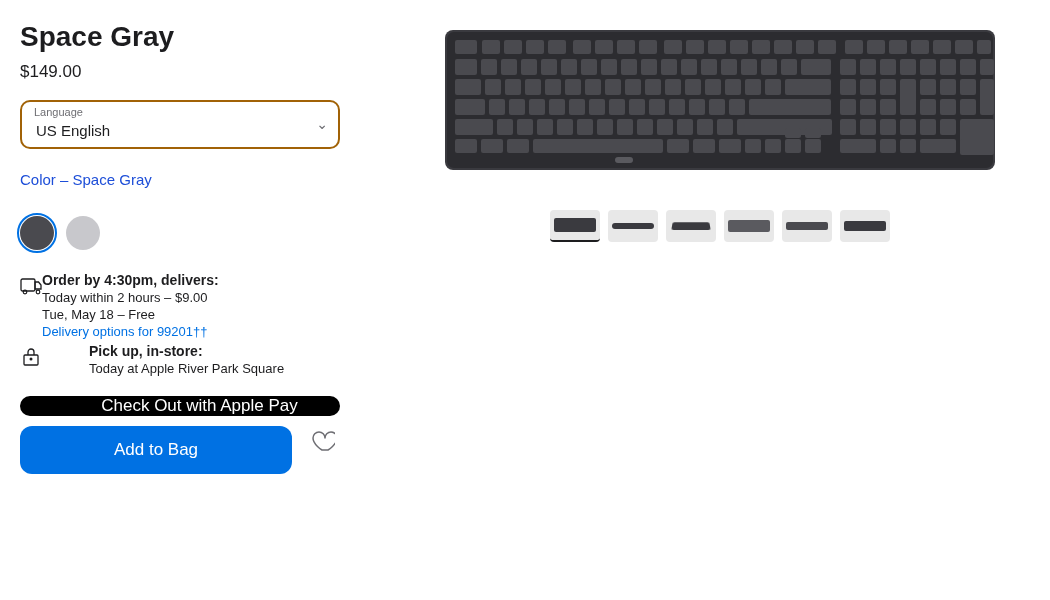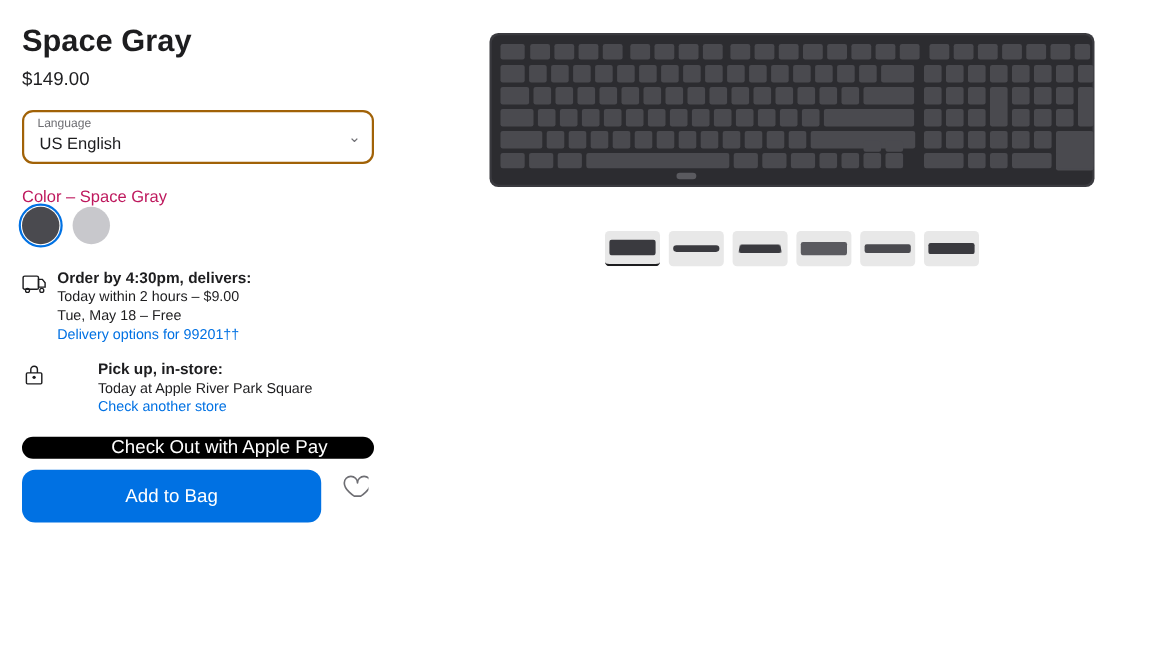--- a/index.html
+++ b/index.html
@@ -84,22 +84,22 @@
       top: 50%;
       transform: translateY(-50%);
       pointer-events: none;
       color: #6e6e73;
       font-size: 14px;
     }
 
     
     .color-label {
       font-size: 15px;
-      color: #be185d;
-      margin-bottom: 0;
+      color: #1d4ed8;
+      margin-bottom: 28px;
       font-weight: 400;
     }
 
     .color-swatches {
       display: flex;
       gap: 12px;
       margin-bottom: 22px;
     }
 
     .color-swatch {
@@ -125,22 +125,21 @@
       background: #4a4a4f;
     }
 
     .swatch-silver {
       background: #c8c8cc;
     }
 
     
     .delivery-section {
       display: flex;
-      gap: 10px;
-      margin-bottom: 16px;
+      margin-bottom: 4px;
     }
 
     .delivery-icon {
       flex-shrink: 0;
       width: 22px;
       height: 22px;
       margin-top: 2px;
     }
 
     .delivery-text-block {
@@ -405,21 +404,20 @@
       <div class="pickup-icon">
         <svg width="22" height="22" viewBox="0 0 22 22" fill="none" xmlns="http://www.w3.org/2000/svg">
           <rect x="4" y="10" width="14" height="10" rx="1" stroke="#1d1d1f" stroke-width="1.3" fill="none"></rect>
           <path d="M8 10V7a3 3 0 016 0v3" stroke="#1d1d1f" stroke-width="1.3" fill="none"></path>
           <circle cx="11" cy="14" r="1.5" fill="#1d1d1f"></circle>
         </svg>
       </div>
       <div class="pickup-text-block">
         <span class="pickup-heading">Pick up, in-store:</span>
         <span class="pickup-store">Today at Apple River Park Square</span>
-        <a class="pickup-link" href="#">Check another store</a>
       </div>
     </div>
 
     <button class="apple-pay-button">
       <span class="apple-logo"></span>
       <span>Check Out with Apple Pay</span>
     </button>
 
     <div class="add-to-bag-row">
       <button class="add-to-bag-button">Add to Bag</button>

